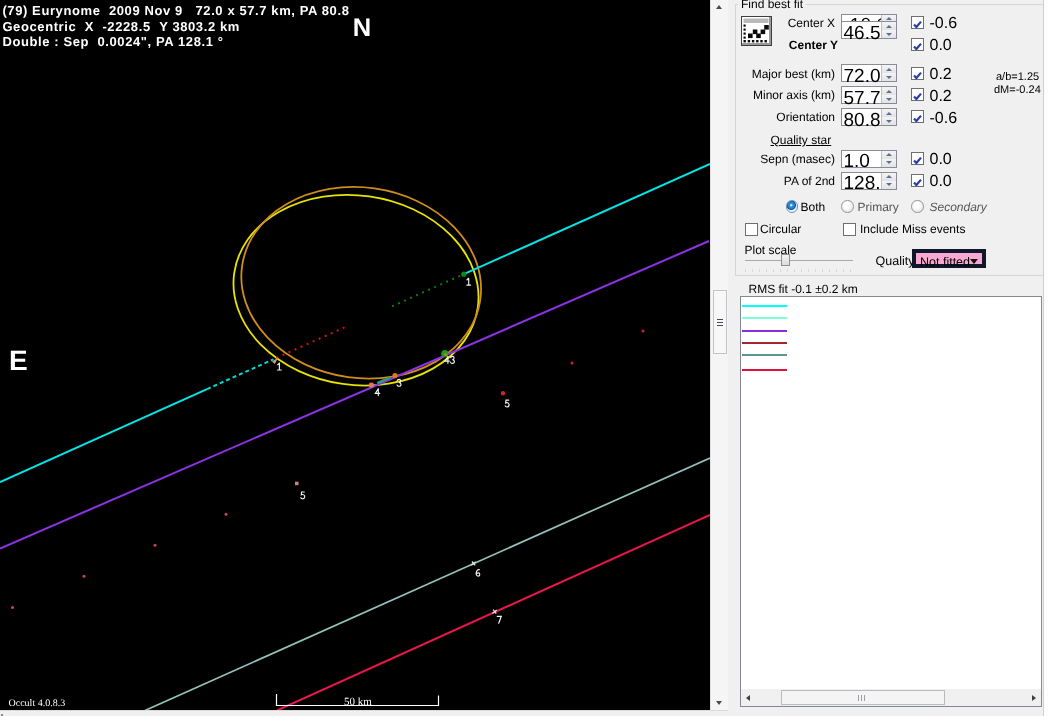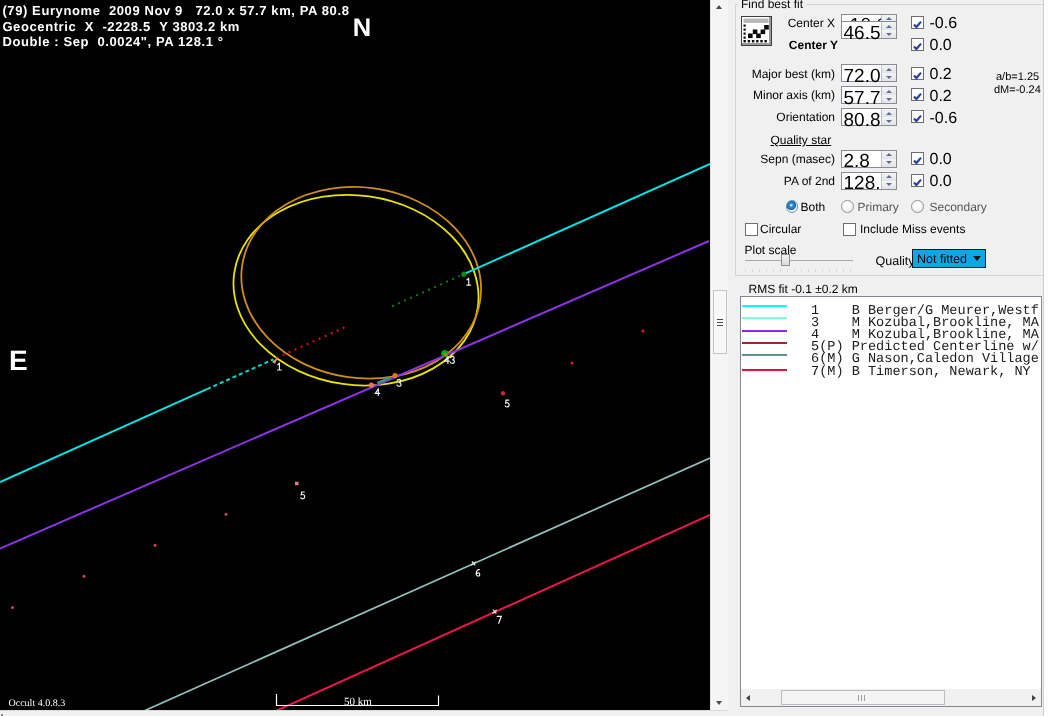--- a/index.html
+++ b/index.html
@@ -236,21 +236,21 @@
             <span class="tri-dn"></span>
           </span>
         </span>
       </div>
 <div class="chk" style="left:183px;top:110.4px;"><svg width="11" height="11" viewBox="0 0 11 11">
           <path d="M2,5.5 L4.4,8 L9,2.6" stroke="#2d3f9e" stroke-width="2.2" fill="none"></path>
         </svg></div>
 <div class="val2" style="left:201.5px;top:109.7px;">-0.6</div>
 <div class="lbl" style="left:0px;top:151.7px;width:107px;text-align:right;">Sepn (masec)</div>
 <div class="spinbox" style="left:112.5px;top:149.5px;">
-        <span class="val">2.8</span>
+        <span class="val">1.0</span>
         <span class="btns">
           <span class="sb-up">
             <span class="tri-up"></span>
           </span>
           <span class="sb-dn">
             <span class="tri-dn"></span>
           </span>
         </span>
       </div>
 <div class="chk" style="left:183px;top:151.7px;"><svg width="11" height="11" viewBox="0 0 11 11">
@@ -276,34 +276,34 @@
 </div>
   <div class="lbl" style="left:268px;top:71px;font-size:11px;">a/b=1.25</div>
   <div class="lbl" style="left:266px;top:84px;font-size:11px;">dM=-0.24</div>
   <div class="lbl" style="left:42.5px;top:133px;text-decoration:underline;">Quality star</div>
 
   <div class="radio" style="left:57.7px;top:200px;border-color:#6e93b4;background:radial-gradient(circle at 42% 38%,#bfe6f8 0 0.8px,#2a86d4 1.8px 3.2px,#0c4f94 4.3px,#e8f2fa 5.2px);"></div>
   <div class="lbl" style="left:72.5px;top:199.5px;">Both</div>
   <div class="radio" style="left:113.3px;top:200px;"></div>
   <div class="lbl" style="left:129.5px;top:199.5px;color:#555;">Primary</div>
   <div class="radio" style="left:183.3px;top:200px;"></div>
-  <div class="lbl" style="left:201.5px;top:199.5px;color:#555;">Secondary</div>
+  <div class="lbl" style="left:201.5px;top:199.5px;color:#555;font-style:italic;">Secondary</div>
 
   <div class="chk" style="left:16.5px;top:222.5px;"></div>
   <div class="lbl" style="left:32px;top:222px;">Circular</div>
   <div class="chk" style="left:114.5px;top:222.5px;"></div>
   <div class="lbl" style="left:132px;top:222px;">Include Miss events</div>
 
   <div class="lbl" style="left:16.5px;top:243px;">Plot scale</div>
   <div style="position:absolute;left:17px;top:259.5px;width:108px;height:1px;background:#a8a8a8;"></div>
   <div style="position:absolute;left:53px;top:253.5px;width:9px;height:12.5px;background:linear-gradient(#f2f2f2,#dcdcdc);border:1px solid #8f8f8f;box-sizing:border-box;"></div>
   <div style="position:absolute;left:17px;top:269px;width:112px;height:3px;background-image:repeating-linear-gradient(90deg,#d9d9d9 0 1px,transparent 1px 7px);"></div>
 
   <div class="lbl" style="left:147.5px;top:254px;font-size:12.5px;">Quality</div>
-  <div style="position:absolute;left:184px;top:249px;width:74px;height:18.5px;border:1px solid #0f172a;background:#0ea5e9;box-sizing:border-box;">
+  <div style="position:absolute;left:184px;top:249px;width:74px;height:18.5px;border:4px solid #0f172a;background:#f9a8d4;box-sizing:border-box;">
     <div style="position:absolute;left:4px;top:1.5px;font-size:12.5px;">Not fitted</div>
     <div style="position:absolute;right:4px;top:6px;width:0;height:0;border-left:4.5px solid transparent;border-right:4.5px solid transparent;border-top:5px solid #111;"></div>
   </div>
   <div class="lbl" style="left:20.5px;top:281.5px;text-align:right;">RMS fit -0.1 ±0.2 km</div>
 
   <div id="listbox">
     <div class="lline" style="top:8.2px;background:#00ffff;"></div>
     <div class="lline" style="top:20.2px;background:#7fffd4;"></div>
     <div class="lline" style="top:32.5px;background:#8a2be2;"></div>
     <div class="lline" style="top:44.7px;background:#9e2a2a;"></div>
@@ -313,21 +313,15 @@
     <div style="position:absolute;left:0px;top:391.5px;width:300px;height:17.5px;background:#f0f0f0;">
       <div style="position:absolute;left:5px;top:6px;width:0;height:0;border-top:3.5px solid transparent;border-bottom:3.5px solid transparent;border-right:4px solid #404040;"></div>
       <div style="position:absolute;right:5px;top:6px;width:0;height:0;border-top:3.5px solid transparent;border-bottom:3.5px solid transparent;border-left:4px solid #404040;"></div>
       <div style="position:absolute;left:40px;top:1px;width:164px;height:15px;background:#f4f4f4;border:1px solid #b8bcc0;box-sizing:border-box;">
         <div style="position:absolute;left:76px;top:4px;width:1px;height:6px;background:#9aa0a6;"></div>
         <div style="position:absolute;left:79px;top:4px;width:1px;height:6px;background:#9aa0a6;"></div>
         <div style="position:absolute;left:82px;top:4px;width:1px;height:6px;background:#9aa0a6;"></div>
       </div>
     </div>
   </div>
-  <pre id="ltxt">1    B Berger/G Meurer,Westf
-3    M Kozubal,Brookline, MA
-4    M Kozubal,Brookline, MA
-5(P) Predicted Centerline w/
-6(M) G Nason,Caledon Village
-7(M) B Timerson, Newark, NY</pre>
 </div>
 
 <div class="abs" style="left:1043px;top:0;width:5px;height:716px;background:#fdfdfd;border-left:1px solid #cfcfcf;box-sizing:border-box;"></div>
 
 </body></html>

